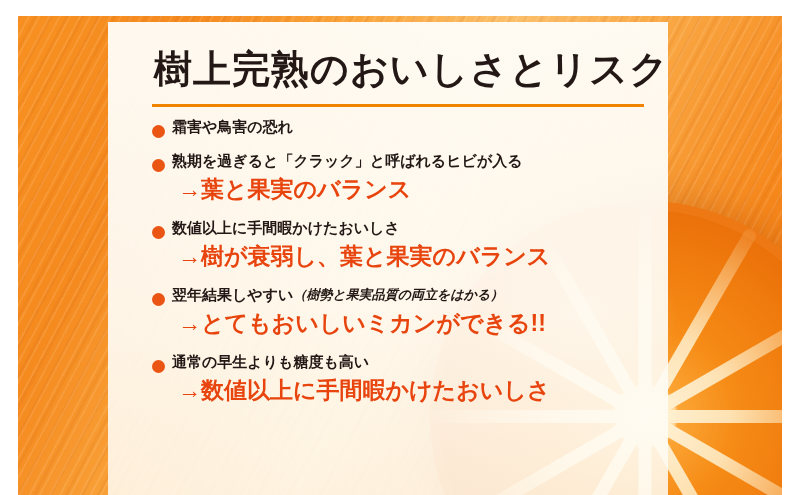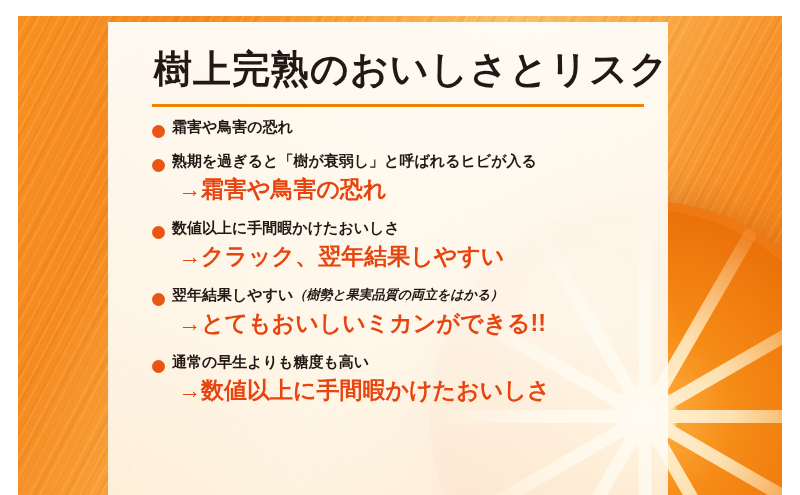--- a/index.html
+++ b/index.html
@@ -234,33 +234,33 @@
           <span class="dot"></span>
           <span class="bullet-text">霜害や鳥害の恐れ</span>
         </div>
       </div>
 
       <div class="spacer-2"></div>
 
       <div class="bullet-item">
         <div class="bullet-line">
           <span class="dot"></span>
-          <span class="bullet-text">熟期を過ぎると「樹が衰弱し」と呼ばれるヒビが入る</span>
-        </div>
-        <div class="sub-line">→霜害や鳥害の恐れ</div>
+          <span class="bullet-text">熟期を過ぎると「クラック」と呼ばれるヒビが入る</span>
+        </div>
+        <div class="sub-line">→葉と果実のバランス</div>
       </div>
 
       <div class="spacer-2"></div>
 
       <div class="bullet-item">
         <div class="bullet-line">
           <span class="dot"></span>
           <span class="bullet-text">数値以上に手間暇かけたおいしさ</span>
         </div>
-        <div class="sub-line">→クラック、翌年結果しやすい</div>
+        <div class="sub-line">→樹が衰弱し、葉と果実のバランス</div>
       </div>
 
       <div class="spacer-2"></div>
 
       <div class="bullet-item">
         <div class="bullet-line">
           <span class="dot"></span>
           <span class="bullet-text">翌年結果しやすい</span>
           <span class="bullet-note" style="align-self:flex-end; padding-bottom:3px;font-style:italic;">（樹勢と果実品質の両立をはかる）</span>
         </div>

